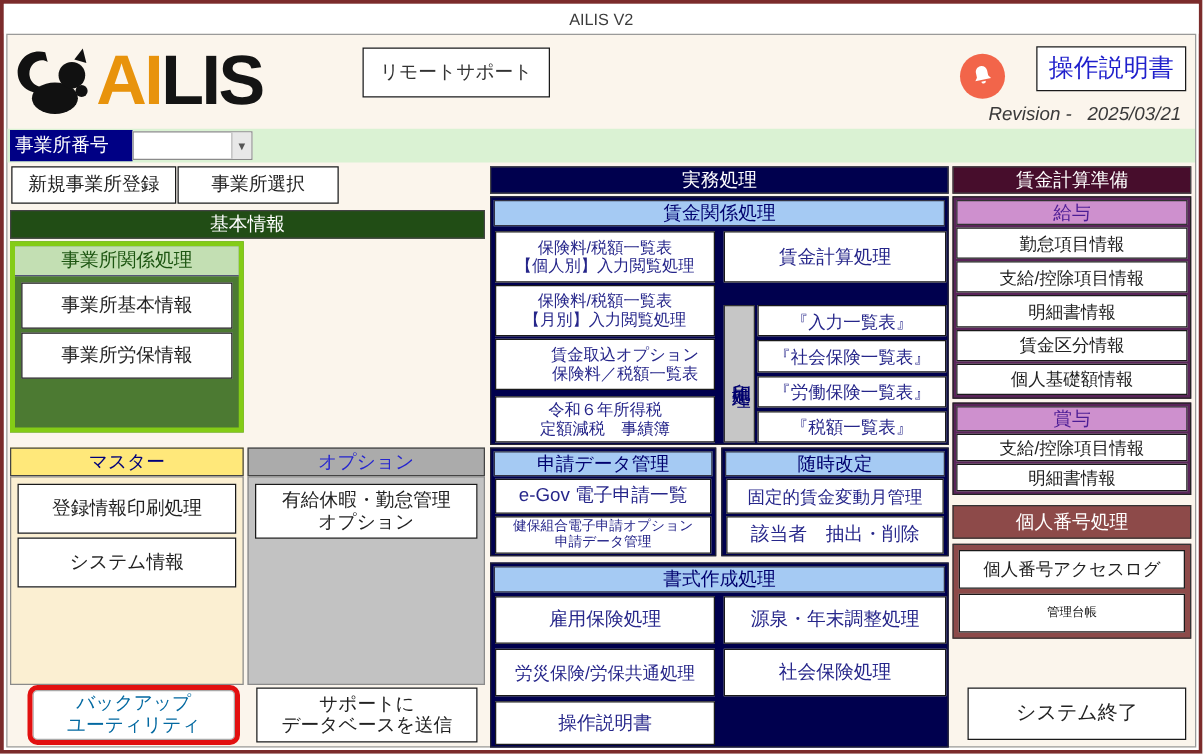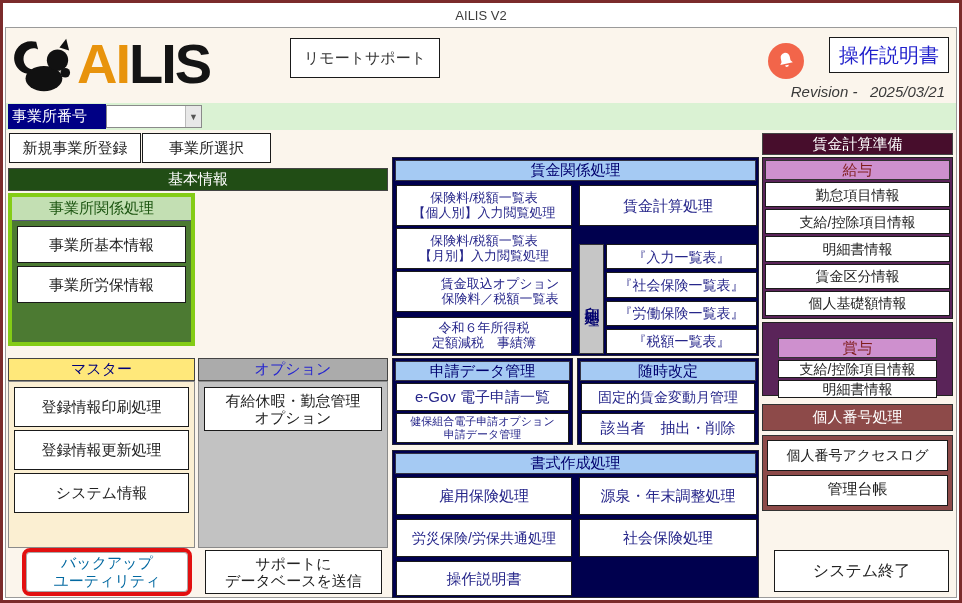--- a/index.html
+++ b/index.html
@@ -31,21 +31,21 @@
   .green-sub{background:#c3dfb3;color:#1c5511;border-bottom:1px solid #557;}
   .yellow-hdr{background:#ffe87a;color:#00007a;}
   .cream-panel{background:#fbefd2;border:1px solid #8a8a8a;}
   .gray-hdr{background:#ababab;color:#2525cf;}
   .gray-panel{background:#c2c2c2;border:1px solid #8a8a8a;}
   .navy-hdr{background:#00004e;color:#fff;}
   .navy-panel{background:#00004e;border:1px solid #223;}
   .blue-hdr{background:#a5caf3;color:#00006e;border:1px solid #334;}
   .plum-hdr{background:#470d2c;color:#fff;}
   .purple-panel{background:#5a2459;border:1px solid #222;}
-  .pink-hdr{background:#ce90ce;color:#7f1d1d;border:1px solid #333;}
+  .pink-hdr{background:#ce90ce;color:#4c1d95;border:1px solid #333;}
   .maroon{background:#8d4a49;border:1px solid #333;}
   .maroon-hdr{color:#fff;}
   .vlabel{background:#c6c6c6;color:#00006e;border:1px solid #333;display:flex;align-items:center;justify-content:center;
           writing-mode:vertical-rl;text-orientation:upright;font-size:15px;letter-spacing:2px;}
   .backup{border:4px solid #e21010;border-radius:8px;background:#fff;display:flex;align-items:center;justify-content:center;
           text-align:center;font-size:15px;color:#0369a1;white-space:pre-line;line-height:1.2;
           box-shadow:inset 0 0 0 1px #aaa;}
   .col{display:flex;flex-direction:column;}
 </style>
 </head>
@@ -100,35 +100,35 @@
     <div class="col" style="padding:5px;gap:3px;">
       <div class="btn" style="height:37px;">事業所基本情報</div>
       <div class="btn" style="height:37px;">事業所労保情報</div>
     </div>
   </div>
 
 
   <div class="abs hdr yellow-hdr" style="left:5px;top:355px;width:187px;height:23px;">マスター</div>
   <div class="abs cream-panel col" style="left:5px;top:378px;width:187px;height:167px;padding:5px;gap:3px;">
     <div class="btn" style="height:40px;">登録情報印刷処理</div>
-    <div class="btn" style="height:40px;">登録情報更新処理</div>
     <div class="btn" style="height:40px;">システム情報</div>
   </div>
 
   <div class="abs hdr gray-hdr" style="left:195px;top:355px;width:190px;height:23px;">オプション</div>
   <div class="abs gray-panel col" style="left:195px;top:378px;width:190px;height:167px;padding:5px;">
     <div class="btn" style="height:44px;">有給休暇・勤怠管理
 オプション</div>
   </div>
 
   <div class="abs backup" style="left:19px;top:545px;width:170px;height:48px;">バックアップ
 ユーティリティ</div>
   <div class="abs btn" style="left:202px;top:547px;width:177px;height:44px;">サポートに
 データベースを送信</div>
 
+  <div class="abs hdr navy-hdr" style="left:389px;top:130px;width:367px;height:22px;">実務処理</div>
 
   <div class="abs navy-panel" style="left:389px;top:154px;width:367px;height:199px;">
     <div class="abs hdr blue-hdr" style="left:2px;top:2px;width:361px;height:21px;">賃金関係処理</div>
     <div class="abs btn navy-text" style="left:3px;top:27px;width:176px;height:41px;font-size:13px;">保険料/税額一覧表
 【個人別】入力閲覧処理</div>
     <div class="abs btn navy-text" style="left:3px;top:70px;width:176px;height:41px;font-size:13px;">保険料/税額一覧表
 【月別】入力閲覧処理</div>
     <div class="abs btn navy-text" style="left:3px;top:113px;width:176px;height:41px;font-size:13px;padding-left:32px;">賃金取込オプション
 保険料／税額一覧表</div>
     <div class="abs btn navy-text" style="left:3px;top:159px;width:176px;height:37px;font-size:13px;">令和６年所得税
@@ -169,26 +169,26 @@
 
   <div class="abs purple-panel col" style="left:759px;top:154px;width:191px;height:162px;padding:2px;gap:2px;">
     <div class="hdr pink-hdr" style="height:20px;flex:none;">給与</div>
     <div class="btn" style="flex:1;font-size:14px;">勤怠項目情報</div>
     <div class="btn" style="flex:1;font-size:14px;">支給/控除項目情報</div>
     <div class="btn" style="flex:1;font-size:14px;">明細書情報</div>
     <div class="btn" style="flex:1;font-size:14px;">賃金区分情報</div>
     <div class="btn" style="flex:1;font-size:14px;">個人基礎額情報</div>
   </div>
 
-  <div class="abs purple-panel col" style="left:759px;top:319px;width:191px;height:74px;padding:15px;gap:2px;">
+  <div class="abs purple-panel col" style="left:759px;top:319px;width:191px;height:74px;padding:2px;gap:2px;">
     <div class="hdr pink-hdr" style="height:20px;flex:none;">賞与</div>
     <div class="btn" style="flex:1;font-size:14px;">支給/控除項目情報</div>
     <div class="btn" style="flex:1;font-size:14px;">明細書情報</div>
   </div>
 
   <div class="abs hdr maroon maroon-hdr" style="left:759px;top:401px;width:191px;height:27px;">個人番号処理</div>
   <div class="abs maroon col" style="left:759px;top:432px;width:191px;height:76px;padding:4px;gap:4px;">
     <div class="btn" style="flex:1;font-size:14px;">個人番号アクセスログ</div>
-    <div class="btn" style="flex:1;font-size:15px;font-family:Liberation Mono, monospace;">管理台帳</div>
+    <div class="btn" style="flex:1;font-size:10px;">管理台帳</div>
   </div>
 
   <div class="abs btn" style="left:771px;top:547px;width:175px;height:42px;font-size:16px;">システム終了</div>
 </div>
 
 </body></html>

